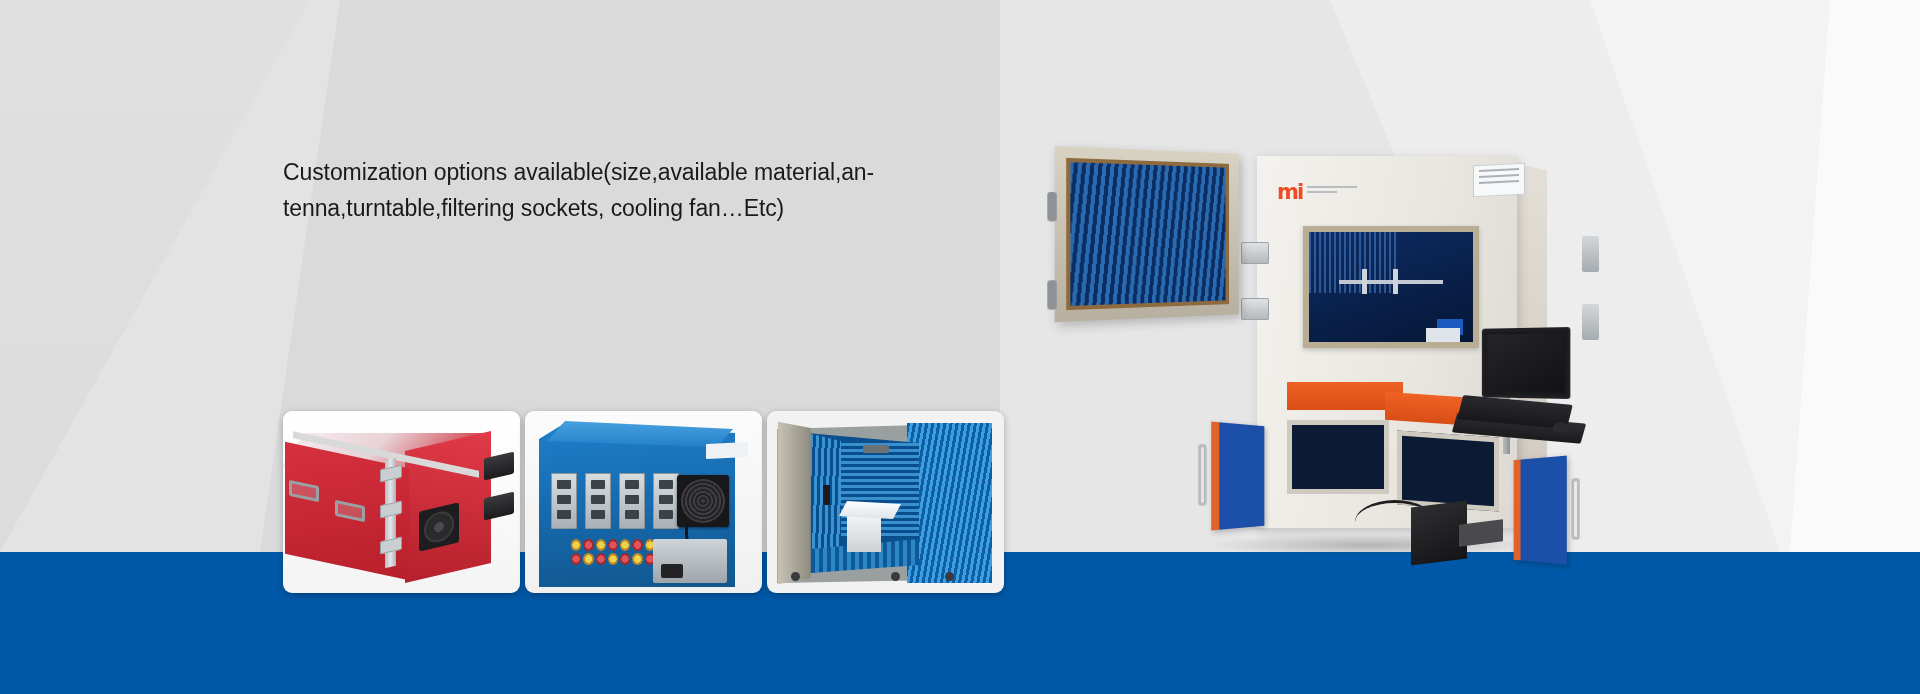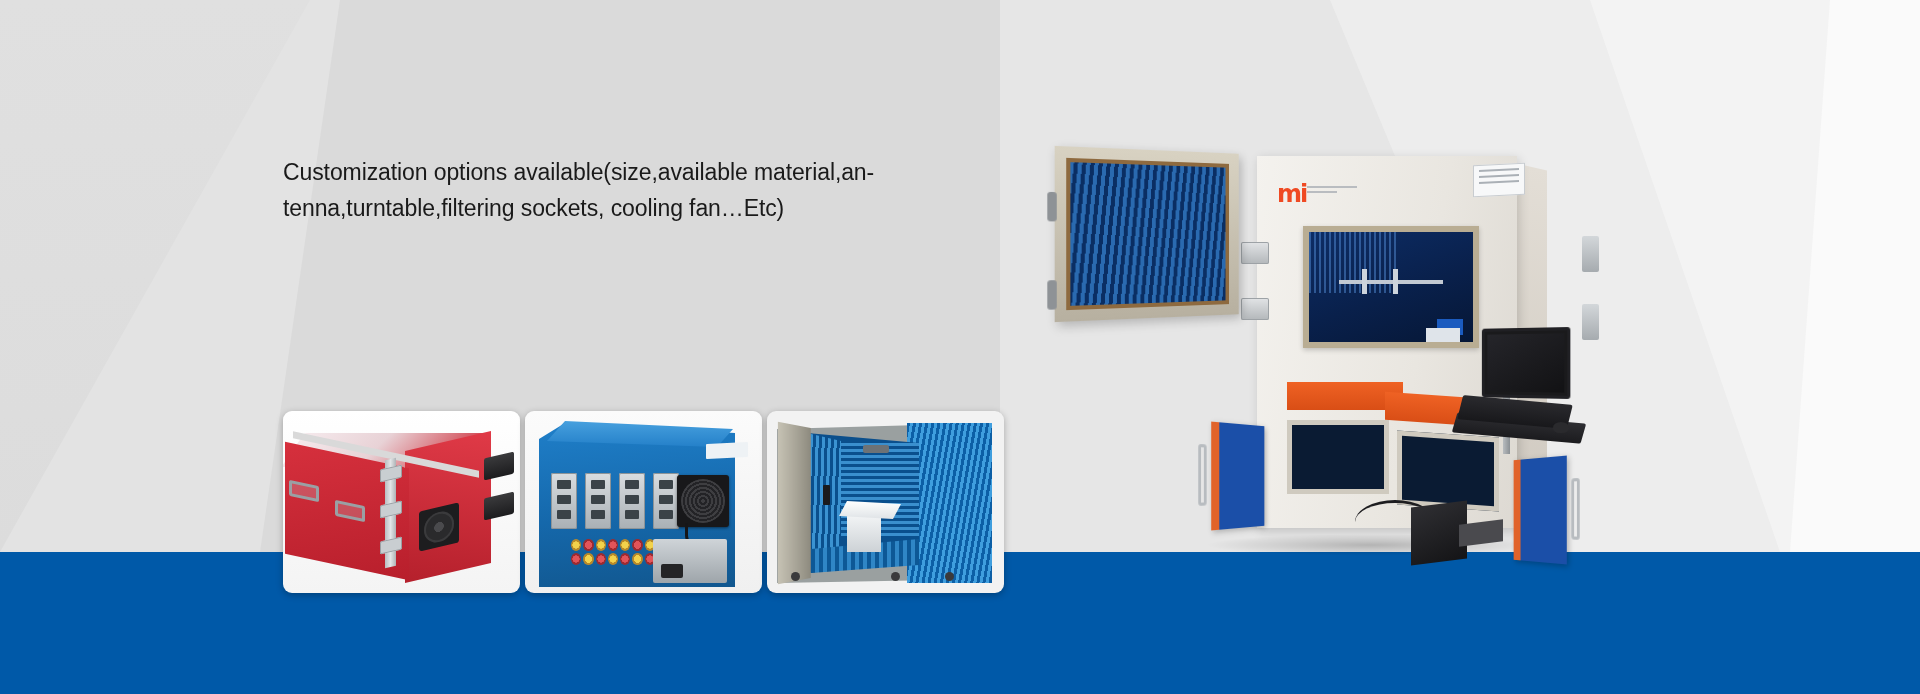--- a/index.html
+++ b/index.html
@@ -278,21 +278,21 @@
   .hero .nameplate {
     position:absolute; left:418px; top:32px; width:52px; height:32px;
     background:#f7f8f9; border:1px solid #c8ccd0;
     transform:skewY(-3deg);
   }
   .hero .nameplate i {
     display:block; height:2px; margin:4px 5px; background:#aab0b6;
   }
   .hero .milogo {
     position:absolute; left:222px; top:48px;
-    font-size:24px; font-weight:700; color:#ef4a23;
+    font-size:21px; font-weight:700; color:#ef4a23;
     letter-spacing:-2px; font-family:"DejaVu Sans", sans-serif;
   }
   .hero .modeltext {
     position:absolute; left:252px; top:54px; width:50px;
   }
   .hero .modeltext i {
     display:block; height:2px; margin-bottom:3px; background:#b9bcc0;
   }
   .hero .modeltext i:nth-child(2){ width:60%; }
 

